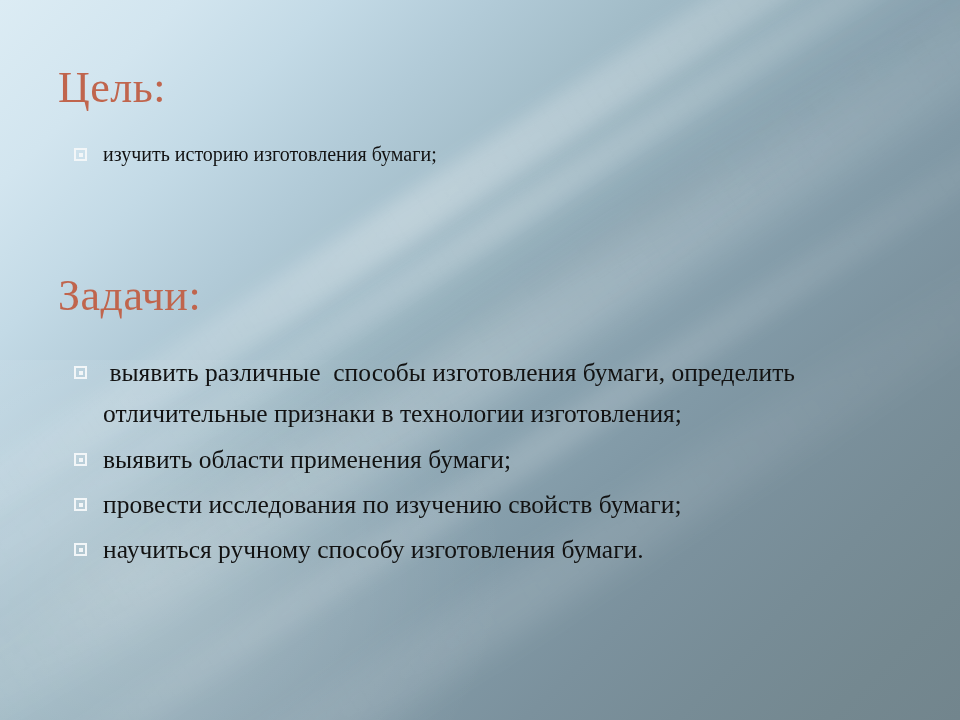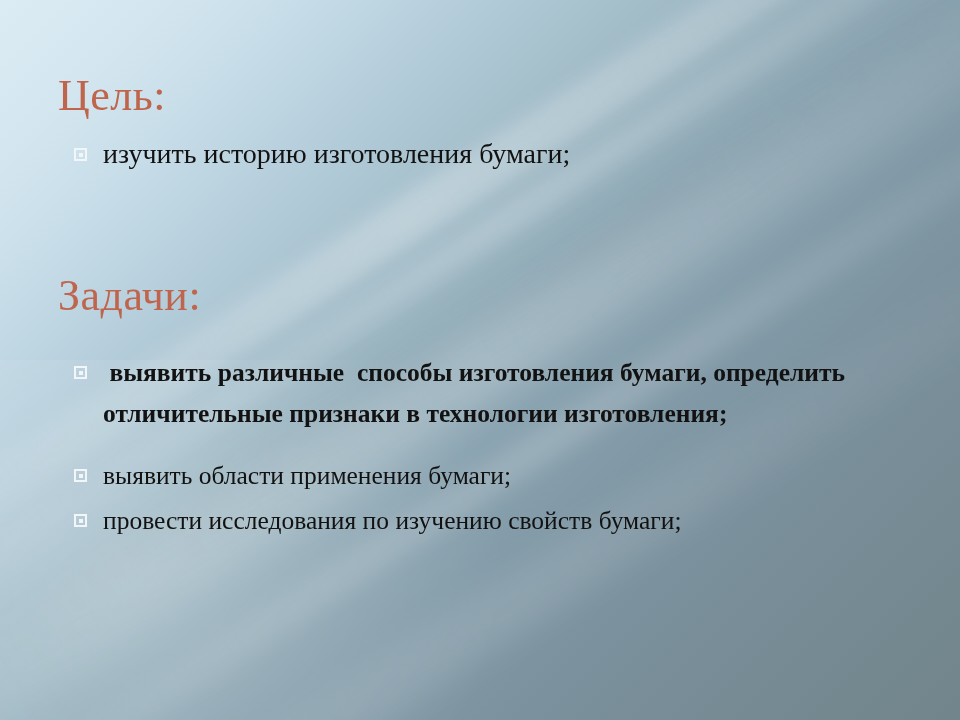--- a/index.html
+++ b/index.html
@@ -151,21 +151,21 @@
     position: absolute;
     left: 58px;
     color: #c0654d;
     font-size: 44px;
     line-height: 1;
     font-weight: normal;
     letter-spacing: 0.5px;
     white-space: nowrap;
   }
 
-  .heading-goal { top: 74px; }
+  .heading-goal { top: 66px; }
   .heading-tasks { top: 274px; }
 
   .bullet-list {
     position: absolute;
     left: 0;
     margin: 0;
     padding: 0;
     list-style: none;
   }
 
@@ -194,37 +194,36 @@
     position: absolute;
     left: 2.5px;
     top: 2.5px;
     width: 4px;
     height: 4px;
     background: #f2f6f8;
   }
 
   
   .group-goal .bullet-item {
-    font-size: 28px;
+    font-size: 20px;
     line-height: 48px;
     margin-bottom: 7px;
   }
   .group-goal .marker { top: 18px; }
 
   
   .group-tasks .bullet-item {
     font-size: 25.5px;
     line-height: 41px;
     margin-bottom: 4px;
   }
   .group-tasks .marker { top: 14px; }
 
   .group-tasks .bullet-item.multiline {
-    margin-bottom: 21px;
-    font-weight: bold;
+    margin-bottom: 5px;
   }
 
   .bullet-text {
     display: block;
     white-space: pre-wrap;
   }
 </style>
 </head>
 <body>
 
@@ -259,16 +258,20 @@
         <span class="bullet-text"> выявить различные  способы изготовления бумаги, определить отличительные признаки в технологии изготовления;</span>
       </li>
       <li class="bullet-item">
         <span class="marker"></span>
         <span class="bullet-text">выявить области применения бумаги;</span>
       </li>
       <li class="bullet-item">
         <span class="marker"></span>
         <span class="bullet-text">провести исследования по изучению свойств бумаги;</span>
       </li>
+      <li class="bullet-item">
+        <span class="marker"></span>
+        <span class="bullet-text">научиться ручному способу изготовления бумаги.</span>
+      </li>
     </ul>
 
   </div>
 </div>
 
 </body></html>

